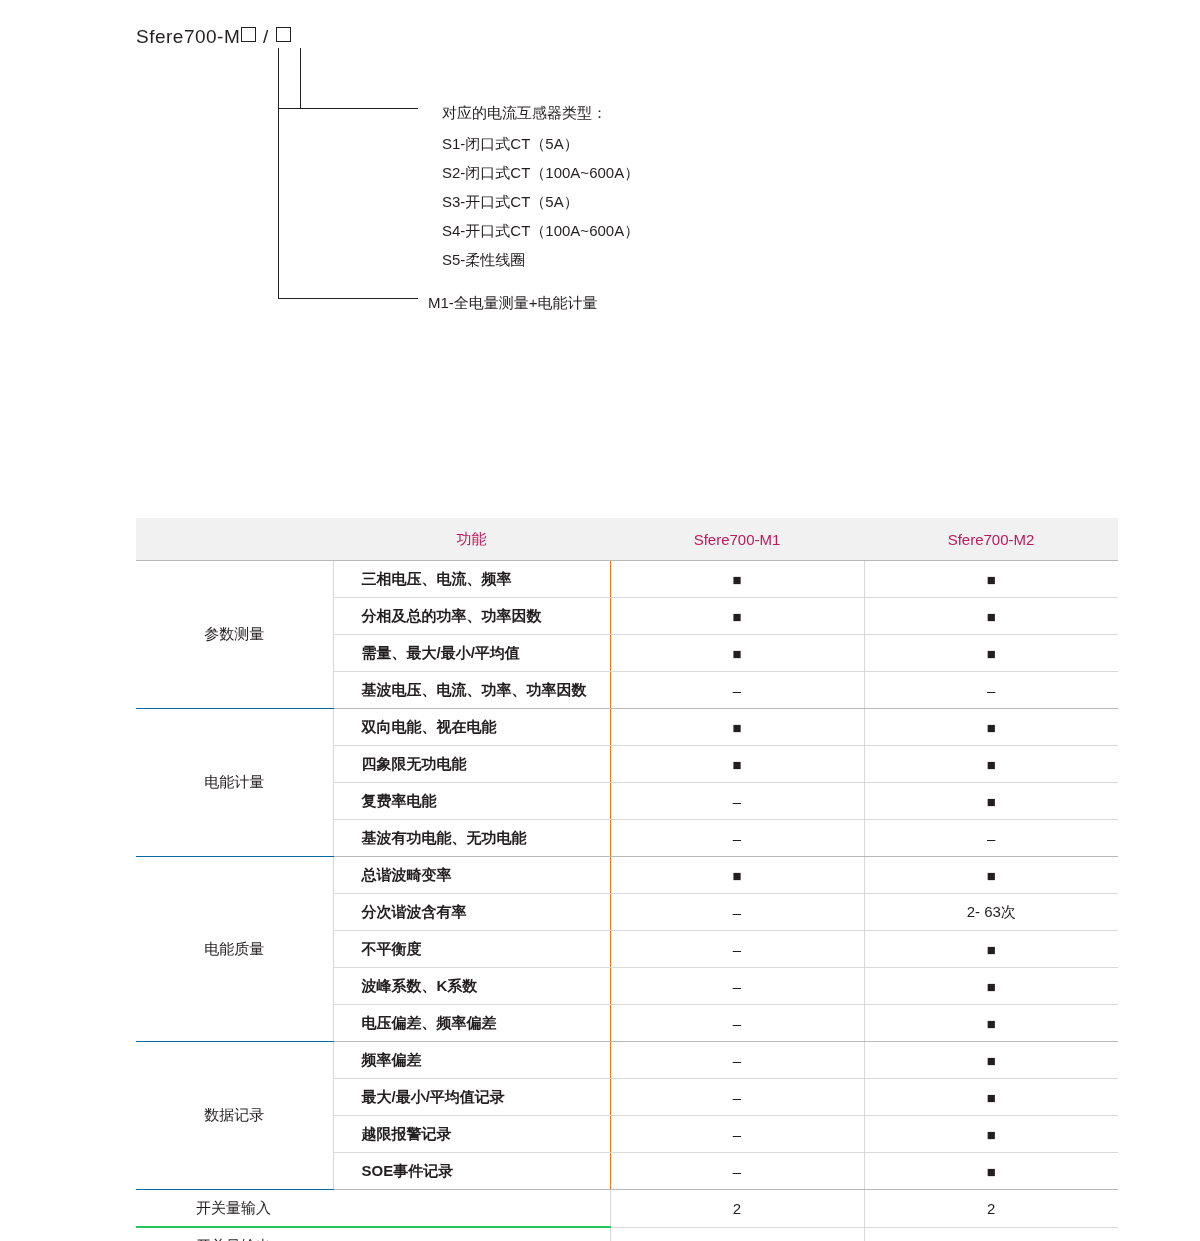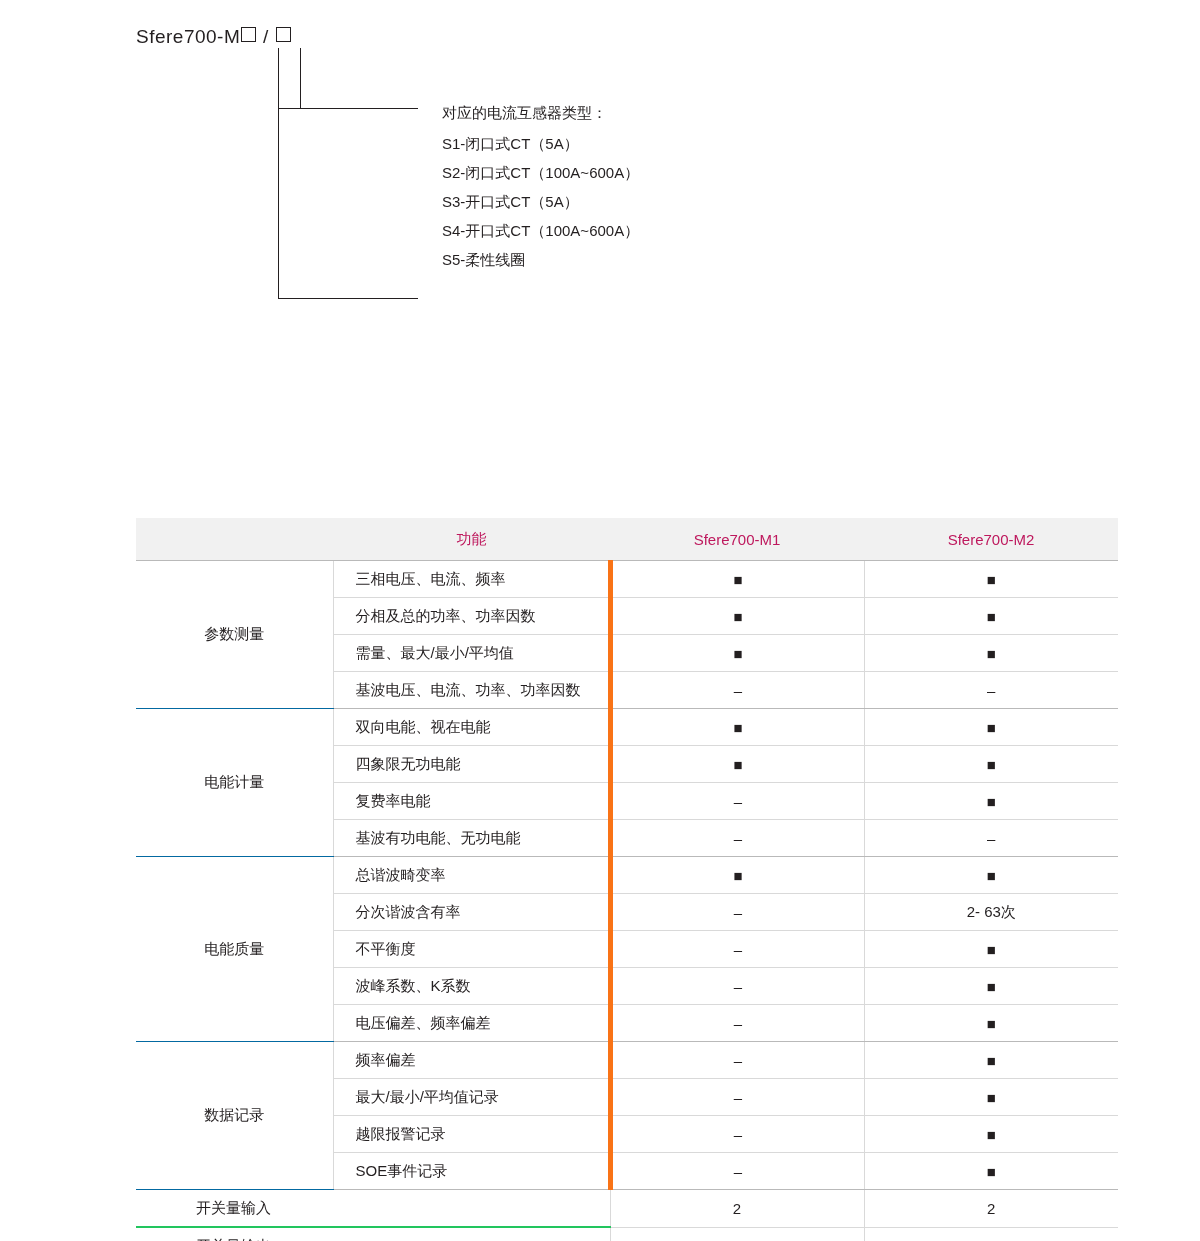--- a/index.html
+++ b/index.html
@@ -93,22 +93,23 @@
     border-bottom: 1px solid #d9d9d9;
     color: #231f20;
   }
   table.spec td.grp {
     text-align: center;
     border-right: 1px solid #d9d9d9;
     border-bottom: 1px solid #0369a1;
     vertical-align: middle;
   }
   table.spec td.feat {
-    padding-left: 22px;
-    border-right: 5px solid #f97316;
+    padding-left: 28px;
+    border-right: 1px solid #f97316;
+    font-weight: bold;
   }
   table.spec td.val {
     text-align: center;
     border-right: 1px solid #d9d9d9;
   }
   table.spec td.val:last-child { border-right: none; }
   table.spec tr.grp-end td { border-bottom: 1px solid #b9b9b9; }
   table.spec tr.single td.feat-wide {
     padding-left: 60px;
     border-right: 1px solid #d9d9d9;
@@ -138,20 +139,21 @@
   <div class="legend-block" style="left:428px; top:98px;margin-left:14px;">
     <div class="ttl">对应的电流互感器类型：</div>
     <div>S1-闭口式CT（5A）</div>
     <div>S2-闭口式CT（100A~600A）</div>
     <div>S3-开口式CT（5A）</div>
     <div>S4-开口式CT（100A~600A）</div>
     <div>S5-柔性线圈</div>
   </div>
 
   <div class="legend-block" style="left:428px; top:288px;">
+    <div>M1-全电量测量+电能计量</div>
   </div>
 </div>
 
 <div class="table-wrap">
   <table class="spec">
     <colgroup>
       <col class="c1">
         <col class="c2">
         <col class="c3">
         <col class="c4">

